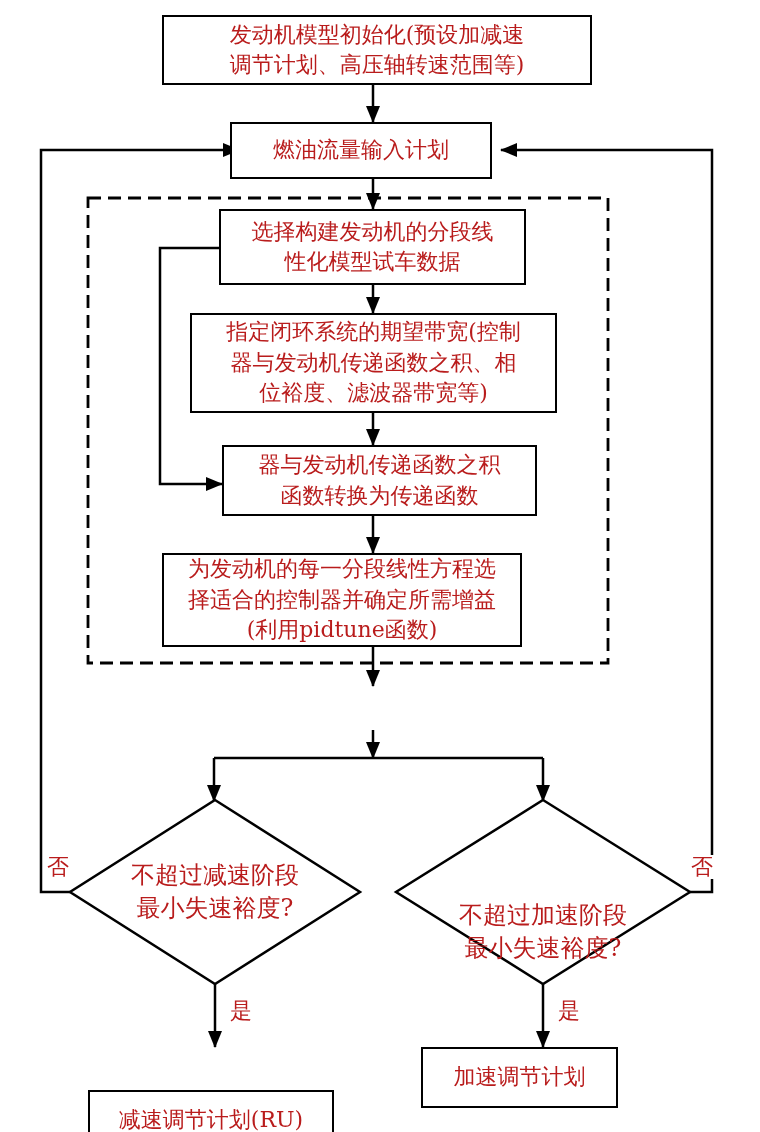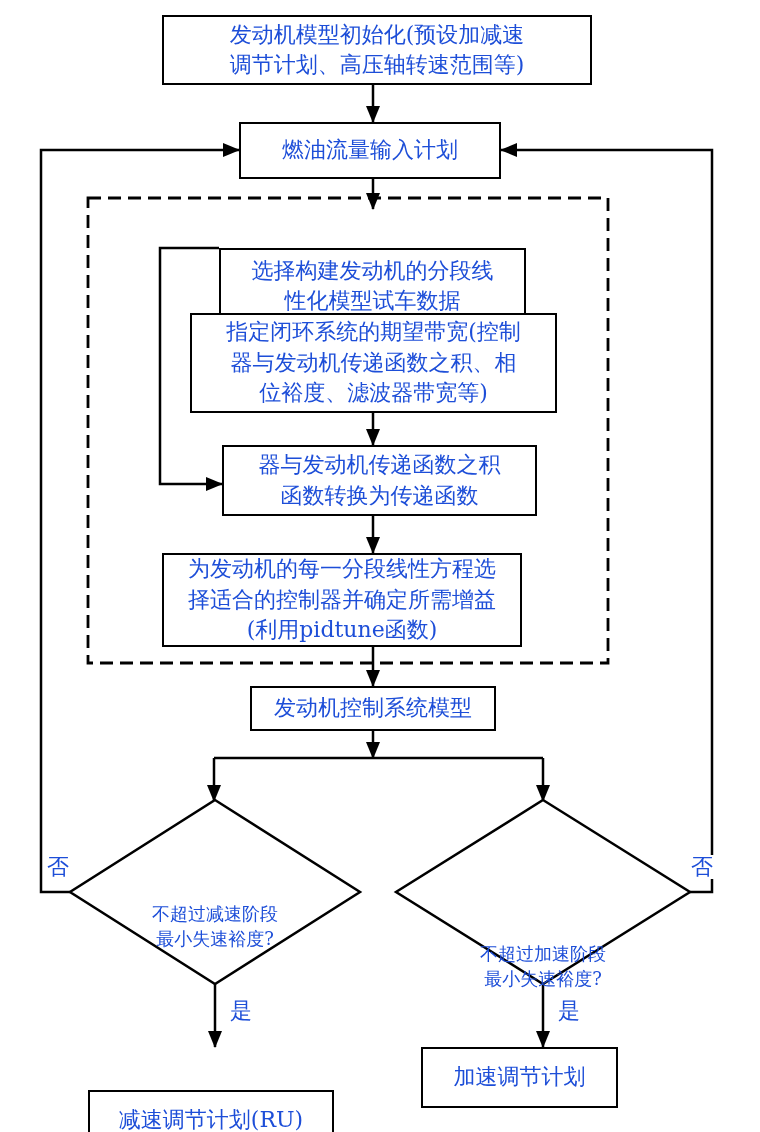--- a/index.html
+++ b/index.html
@@ -1,29 +1,29 @@
 <!DOCTYPE html>
 <html><head>
 <meta charset="utf-8">
 <style>
   html,body{margin:0;padding:0;background:#ffffff;}
   .canvas{
     position:relative;width:760px;height:1132px;background:#ffffff;
-    font-family:"DejaVu Serif","Liberation Serif",serif;color:#1d4ed8;
+    font-family:"DejaVu Serif","Liberation Serif",serif;color:#b91c1c;
     overflow:hidden;
   }
   .canvas svg{position:absolute;left:0;top:0;}
   .node{
     position:absolute;box-sizing:border-box;border:2.5px solid #000;background:#fff;
     display:flex;align-items:center;justify-content:center;text-align:center;
     font-size:22px;line-height:1.38;white-space:pre-line;
   }
   .dtext{
     position:absolute;display:flex;align-items:center;justify-content:center;
-    text-align:center;font-size:18px;line-height:1.38;white-space:pre-line;margin-top:35px;
+    text-align:center;font-size:24px;line-height:1.38;white-space:pre-line;
   }
   .lbl{
     position:absolute;font-size:22px;line-height:1;background:#fff;padding:1px 2px;
   }
 </style>
 </head>
 <body>
 
 <div class="canvas">
 
@@ -56,37 +56,36 @@
 
     <path d="M70,892 H41 V150 H239" fill="none" stroke="#000" stroke-width="2.5" marker-end="url(#ah)"></path>
     <path d="M690,892 H712 V150 H501" fill="none" stroke="#000" stroke-width="2.5" marker-end="url(#ah)"></path>
 
     <path d="M219,248 H160 V484 H222" fill="none" stroke="#000" stroke-width="2.5" marker-end="url(#ah)"></path>
   </svg>
 
   <div class="node" style="left:162px;top:15px;width:430px;height:70px;">发动机模型初始化(预设加减速
 调节计划、高压轴转速范围等)</div>
 
-  <div class="node" style="left:239px;top:122px;width:262px;height:57px;">燃油流量输入计划</div>
+  <div class="node" style="left:230px;top:122px;width:262px;height:57px;">燃油流量输入计划</div>
 
-  <div class="node" style="left:219px;top:209px;width:307px;height:76px;margin-top:39px;">选择构建发动机的分段线
+  <div class="node" style="left:219px;top:209px;width:307px;height:76px;">选择构建发动机的分段线
 性化模型试车数据</div>
 
   <div class="node" style="left:190px;top:313px;width:367px;height:100px;">指定闭环系统的期望带宽(控制
 器与发动机传递函数之积、相
 位裕度、滤波器带宽等)</div>
 
   <div class="node" style="left:222px;top:445px;width:315px;height:71px;">器与发动机传递函数之积
 函数转换为传递函数</div>
 
   <div class="node" style="left:162px;top:553px;width:360px;height:94px;">为发动机的每一分段线性方程选
 择适合的控制器并确定所需增益
 (利用pidtune函数)</div>
 
-  <div class="node" style="left:250px;top:686px;width:246px;height:45px;">发动机控制系统模型</div>
 
   <div class="node" style="left:88px;top:1047px;width:246px;height:61px;margin-top:43px;">减速调节计划(RU)</div>
 
   <div class="node" style="left:421px;top:1047px;width:197px;height:61px;">加速调节计划</div>
 
   <div class="dtext" style="left:95px;top:857px;width:240px;height:70px;">不超过减速阶段
 最小失速裕度?</div>
 
   <div class="dtext" style="left:423px;top:897px;width:240px;height:70px;text-align:center;">不超过加速阶段
 最小失速裕度?</div>

